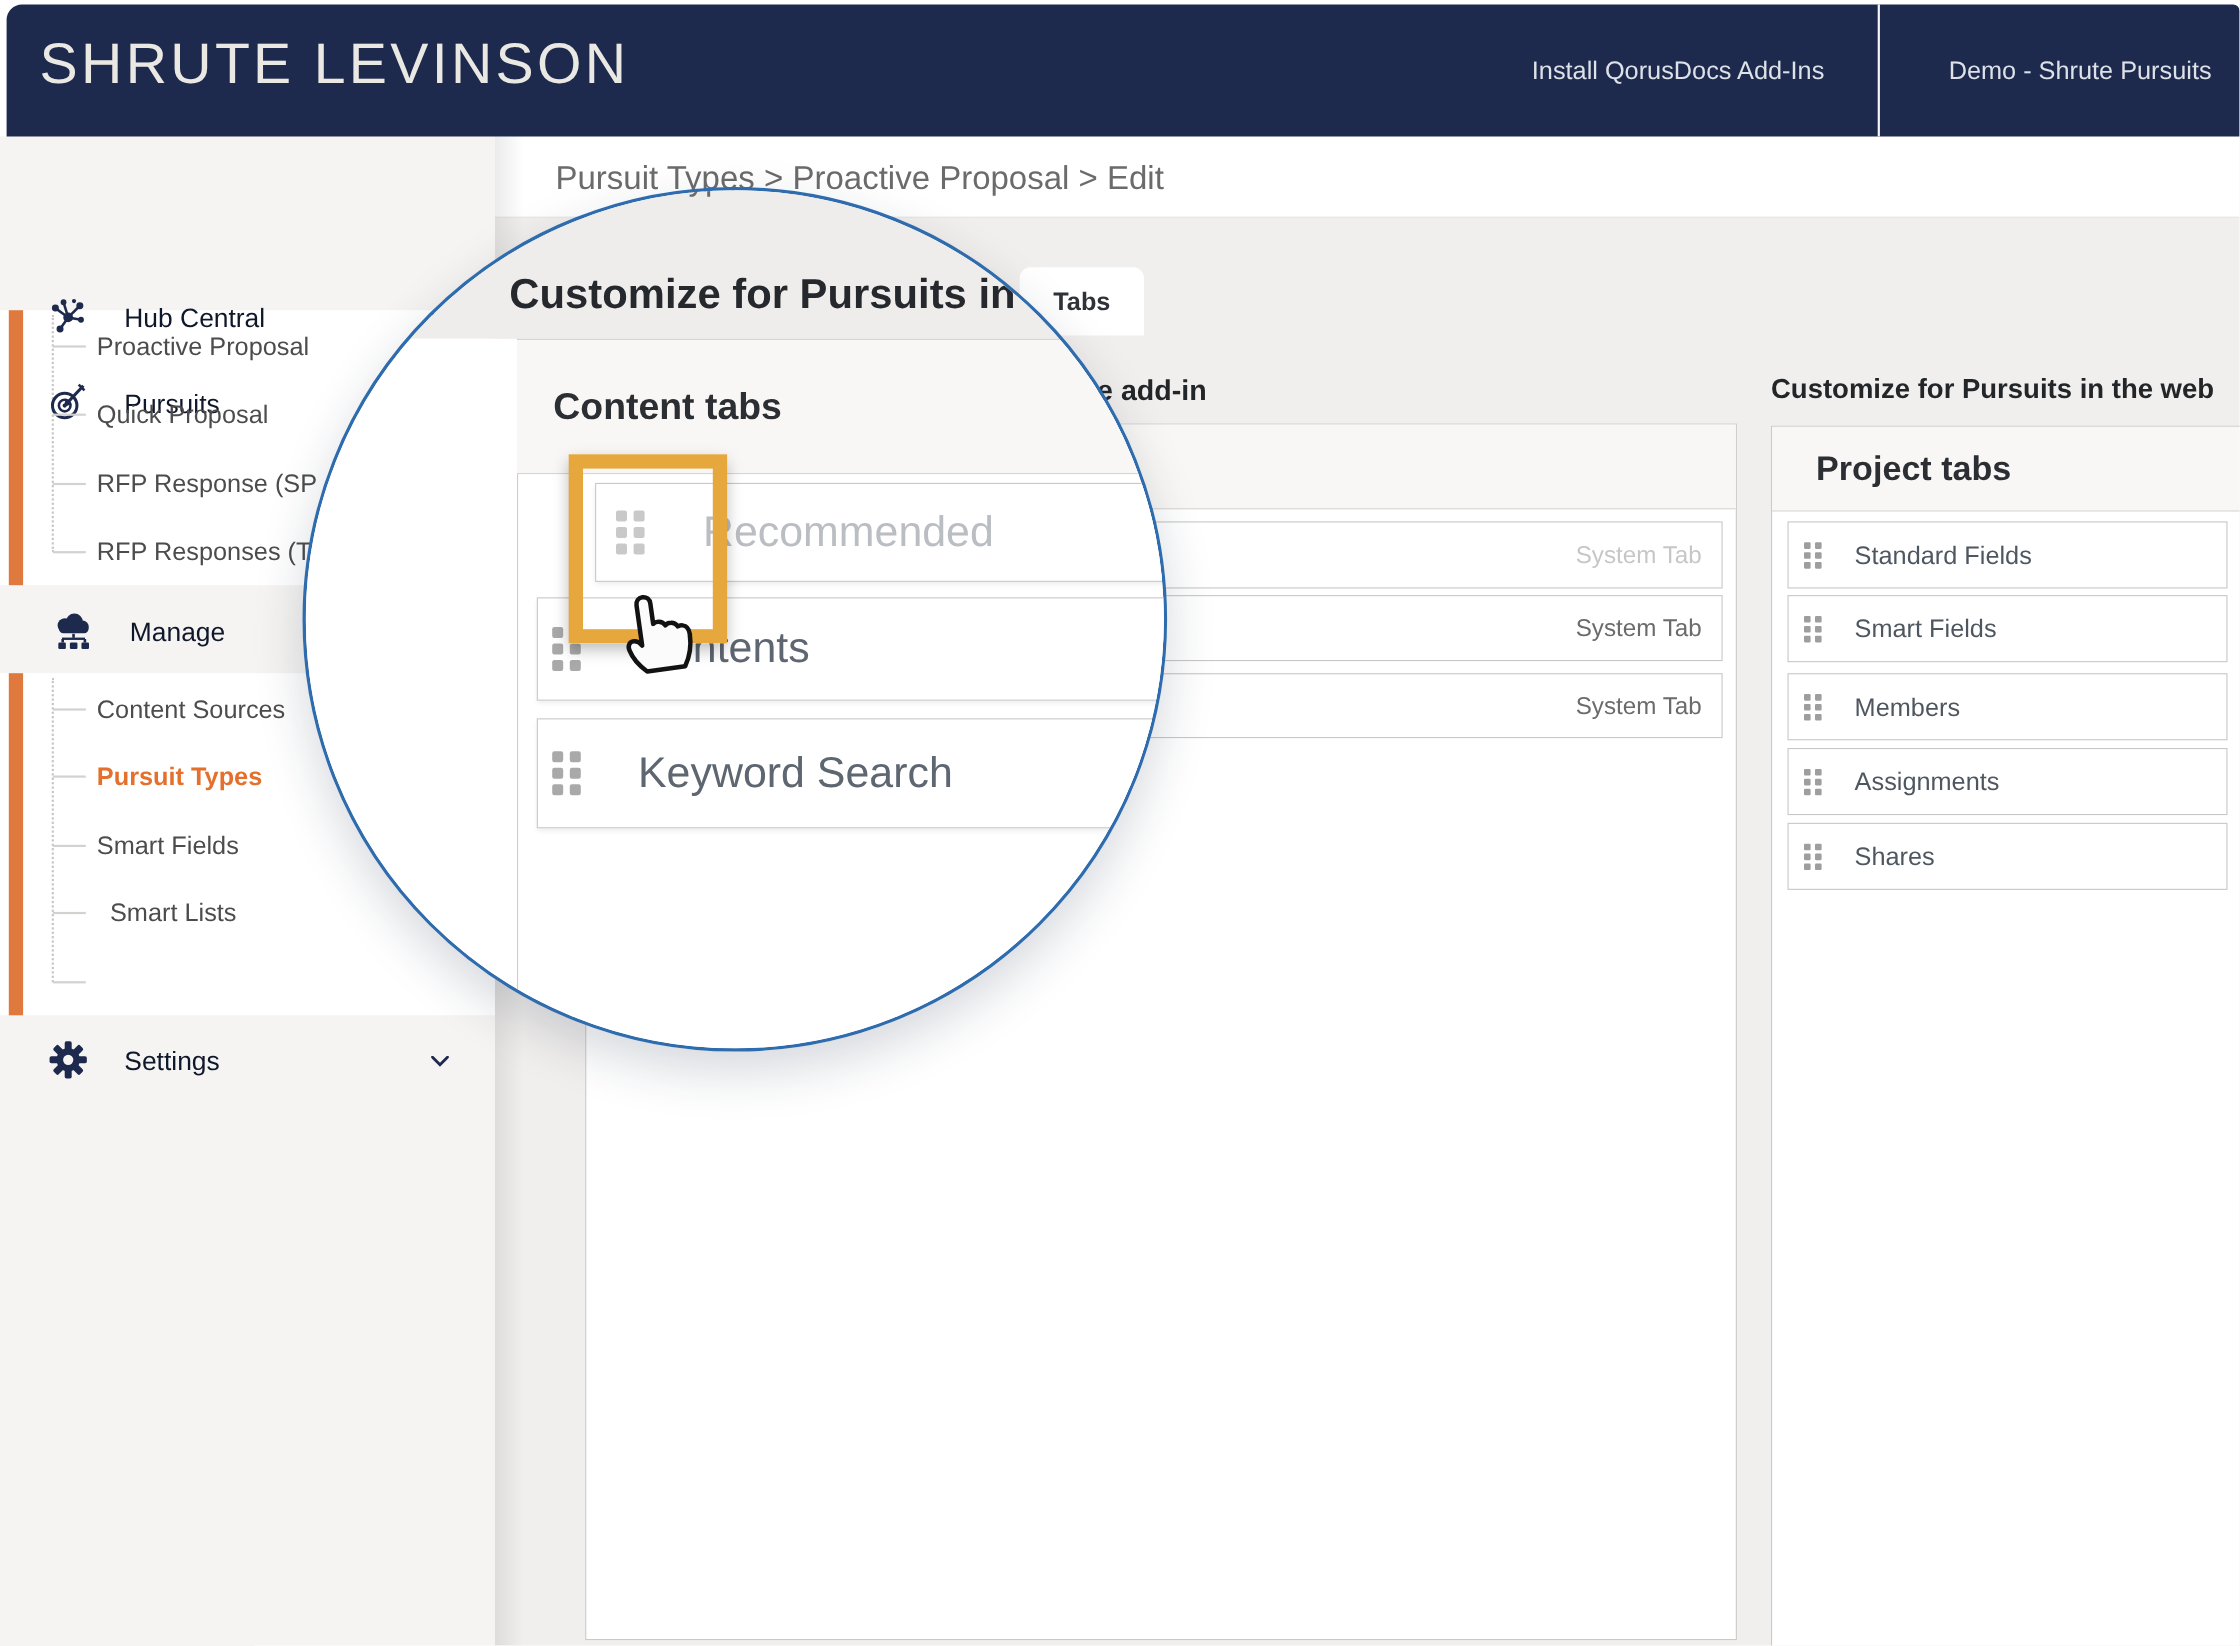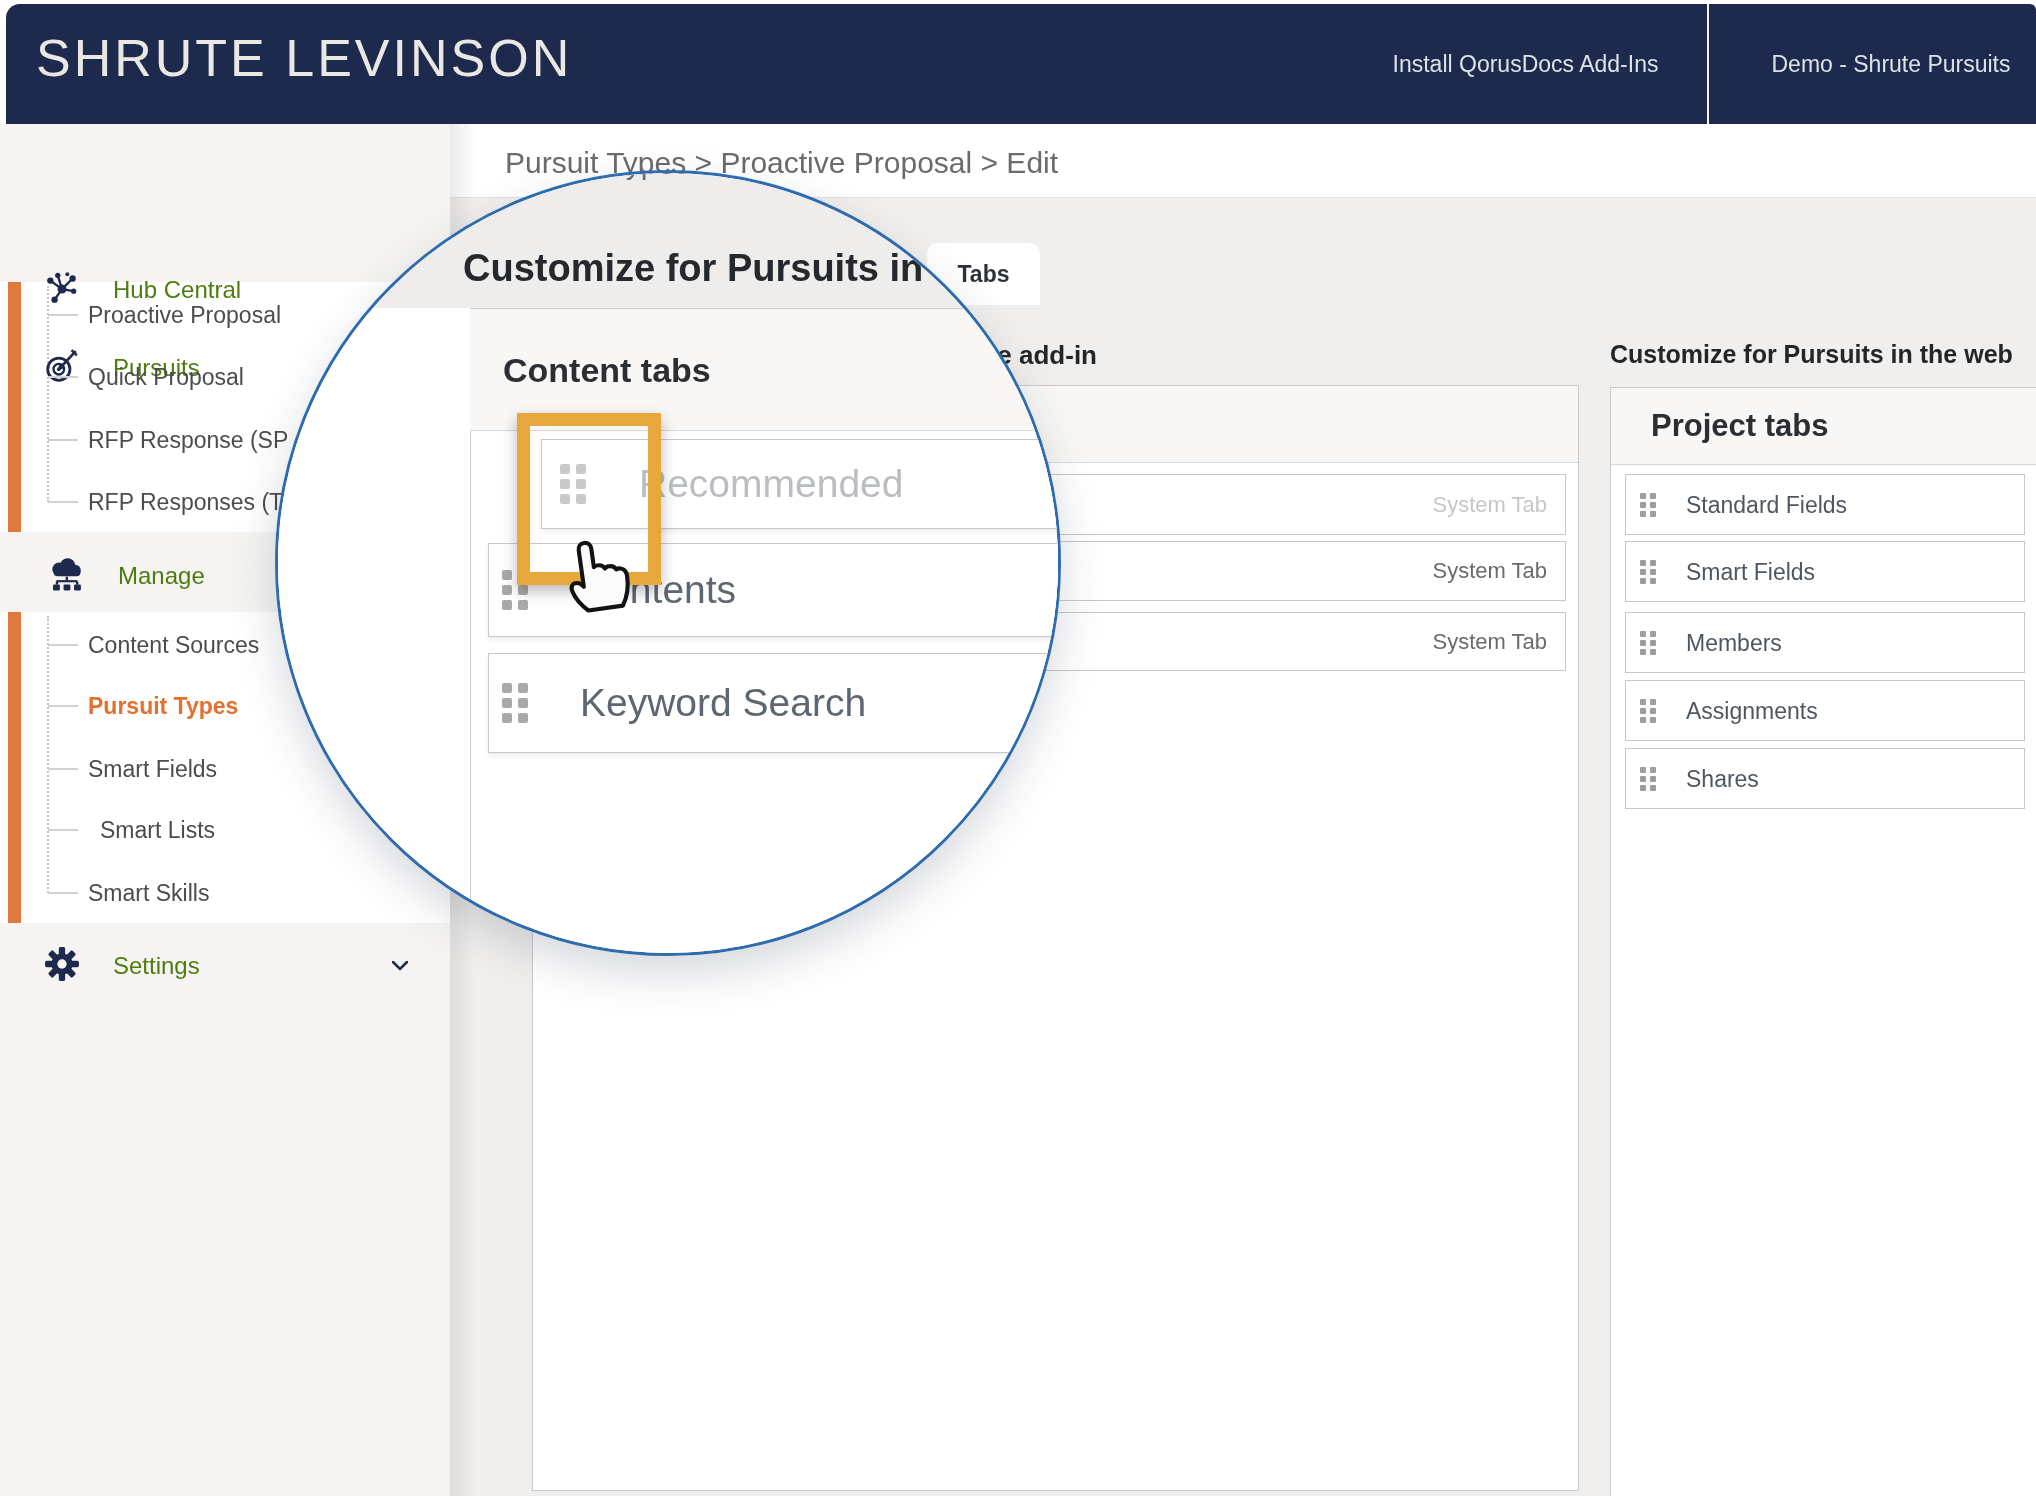--- a/index.html
+++ b/index.html
@@ -20,21 +20,21 @@
 
   
   .sidebar{left:0;top:124px;width:450px;bottom:0;background:#f5f4f2;}
   .sidebar-shadow{left:450px;top:124px;width:26px;bottom:0;
     background:linear-gradient(to right,rgba(60,60,60,0.10),rgba(60,60,60,0));z-index:2;}
   .subblock{left:0;width:450px;background:#ffffff;}
   .accentbar{left:8px;width:13px;background:#e0793e;}
   .nav-main{left:0;width:450px;height:64px;cursor:pointer;}
   .nav-main .icon{position:absolute;left:44px;top:50%;transform:translateY(-50%);}
   .nav-main .lbl{position:absolute;left:113px;top:50%;transform:translateY(-50%);
-    font-size:24px;color:#4d7c0f;}
+    font-size:24px;color:#0f172a;}
   .nav-main .chev{position:absolute;left:392px;top:50%;transform:translateY(-50%);}
   .nav-sub{left:0;width:440px;height:50px;cursor:pointer;}
   .nav-sub .lbl{position:absolute;left:88px;top:50%;transform:translateY(-50%);
     font-size:23px;color:#4c4c4c;}
   .nav-sub.active .lbl{color:#e4702e;font-weight:bold;}
   .tree-v{border-left:2px dotted #c8c6c4;width:0;}
   .tree-h{height:0;border-top:2px solid #d4d2d0;left:48px;width:30px;}
 
   
   .content-bg{left:450px;top:197px;right:0;bottom:0;background:#f1efed;}
@@ -198,23 +198,20 @@
   </div>
   <div class="abs tree-h" style="top:644px;"></div>
   <div class="abs nav-sub" style="top:620px;">
     <span class="lbl nowrap">Smart Fields</span>
   </div>
   <div class="abs tree-h" style="top:705px;"></div>
   <div class="abs nav-sub" style="top:681px;margin-left:12px;">
     <span class="lbl nowrap">Smart Lists</span>
   </div>
   <div class="abs tree-h" style="top:768px;"></div>
-  <div class="abs nav-sub" style="top:744px;">
-    <span class="lbl nowrap">Smart Skills</span>
-  </div>
 
   <div class="abs nav-main" style="top:810px;">
     <span class="icon">
       <svg width="36" height="36" viewBox="0 0 34 34">
         <g fill="#1e2a4d">
           <rect x="14" y="1" width="6" height="32" rx="1.5"></rect>
           <rect x="14" y="1" width="6" height="32" rx="1.5" transform="rotate(45 17 17)"></rect>
           <rect x="14" y="1" width="6" height="32" rx="1.5" transform="rotate(90 17 17)"></rect>
           <rect x="14" y="1" width="6" height="32" rx="1.5" transform="rotate(135 17 17)"></rect>
           <circle cx="17" cy="17" r="10"></circle>

